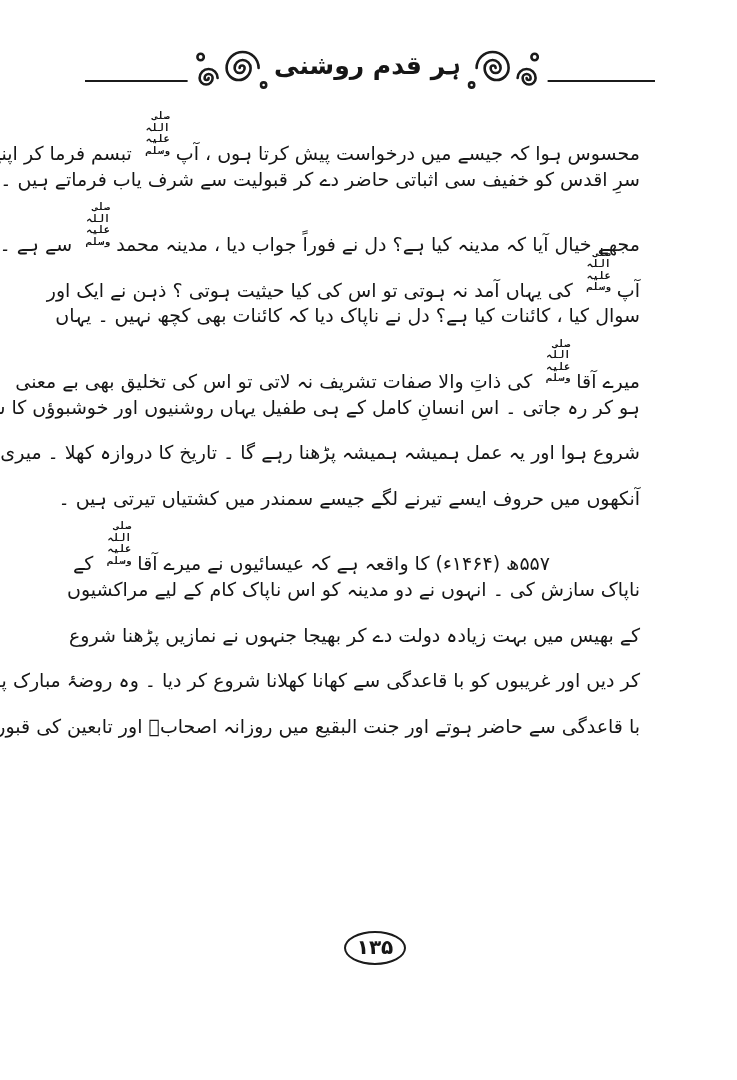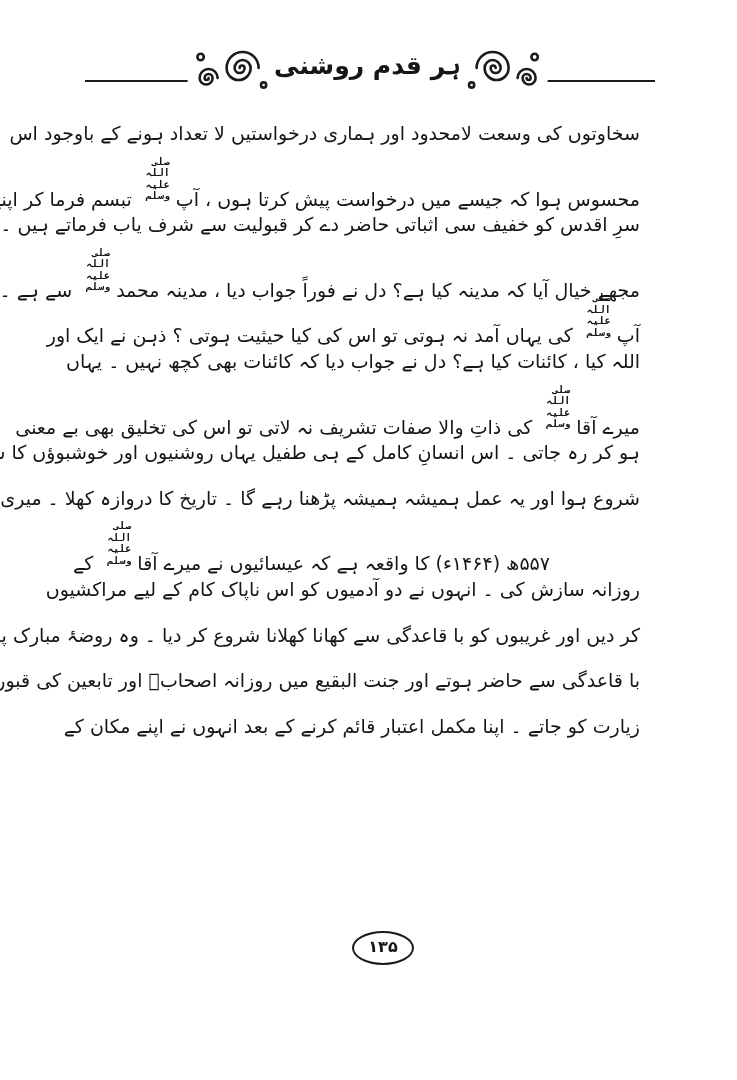--- a/index.html
+++ b/index.html
@@ -44,25 +44,25 @@
     display:inline-block;width:32px;
     font-size:10px;font-weight:bold;line-height:1.15;
     text-align:right;vertical-align:6px;
     white-space:normal;
     font-family:Liberation Mono, monospace;
   }
   .saw span{display:block;}
 
   
   .pagenum{
-    position:absolute;top:931px;left:352px;
+    position:absolute;top:931px;left:344px;
     width:58px;height:30px;
     border:2px solid #1b1b1b;border-radius:50%;
     text-align:center;line-height:28px;
-    font-size:16px;font-weight:bold;
+    font-size:20px;font-weight:bold;
     background:#fff;
   }
 </style>
 </head>
 <body>
 
 <div class="page">
 
   <div class="header">
     <div class="rule"></div>
@@ -81,33 +81,33 @@
         <path d="M66 24 A16 16 0 1 0 34 24 A12 12 0 1 0 58 24 A8 8 0 1 0 42 24 A5 5 0 1 0 52 24 A2.5 2.5 0 1 0 47 24"></path>
         <path d="M25 34 A9 9 0 1 0 7 34 A6.5 6.5 0 1 0 20 34 A4 4 0 1 0 12 34 A2 2 0 1 0 16 34"></path>
         <circle cx="8" cy="13" r="3.2"></circle>
         <circle cx="71" cy="41" r="2.6"></circle>
       </svg>
 
     </div>
   </div>
 
   <div class="textblock">
-      <div class="line">سخاوتوں کی وسعت لامحدود اور ہماری درخواستیں لا تعداد ہونے کے باوجود اس</div>
       <div class="line">محسوس ہوا کہ جیسے میں درخواست پیش کرتا ہوں ، آپ <span class="saw"><span>صلی اللہ</span><span>علیہ وسلم</span></span> تبسم فرما کر اپنے</div>
       <div class="line">سرِ اقدس کو خفیف سی اثباتی حاضر دے کر قبولیت سے شرف یاب فرماتے ہیں ۔</div>
       <div class="line">مجھے خیال آیا کہ مدینہ کیا ہے؟ دل نے فوراً جواب دیا ، مدینہ محمد <span class="saw"><span>صلی اللہ</span><span>علیہ وسلم</span></span> سے ہے ۔ اگر</div>
       <div class="line">آپ <span class="saw"><span>صلی اللہ</span><span>علیہ وسلم</span></span> کی یہاں آمد نہ ہوتی تو اس کی کیا حیثیت ہوتی ؟ ذہن نے ایک اور</div>
-      <div class="line">اللہ کیا ، کائنات کیا ہے؟ دل نے جواب دیا کہ کائنات بھی کچھ نہیں ۔ یہاں</div>
+      <div class="line">سوال کیا ، کائنات کیا ہے؟ دل نے ناپاک دیا کہ کائنات بھی کچھ نہیں ۔ یہاں</div>
       <div class="line">میرے آقا <span class="saw"><span>صلی اللہ</span><span>علیہ وسلم</span></span> کی ذاتِ والا صفات تشریف نہ لاتی تو اس کی تخلیق بھی بے معنی</div>
       <div class="line">ہو کر رہ جاتی ۔ اس انسانِ کامل کے ہی طفیل یہاں روشنیوں اور خوشبوؤں کا سفر</div>
       <div class="line">شروع ہوا اور یہ عمل ہمیشہ ہمیشہ پڑھنا رہے گا ۔ تاریخ کا دروازہ کھلا ۔ میری</div>
+      <div class="line">آنکھوں میں حروف ایسے تیرنے لگے جیسے سمندر میں کشتیاں تیرتی ہیں ۔</div>
       <div class="line indent">۵۵۷ھ (۱۴۶۴ء) کا واقعہ ہے کہ عیسائیوں نے میرے آقا <span class="saw"><span>صلی اللہ</span><span>علیہ وسلم</span></span> کے</div>
-      <div class="line">روزانہ سازش کی ۔ انہوں نے دو آدمیوں کو اس ناپاک کام کے لیے مراکشیوں</div>
+      <div class="line">ناپاک سازش کی ۔ انہوں نے دو مدینہ کو اس ناپاک کام کے لیے مراکشیوں</div>
+      <div class="line">کے بھیس میں بہت زیادہ دولت دے کر بھیجا جنہوں نے نمازیں پڑھنا شروع</div>
       <div class="line">کر دیں اور غریبوں کو با قاعدگی سے کھانا کھلانا شروع کر دیا ۔ وہ روضۂ مبارک پر</div>
       <div class="line">با قاعدگی سے حاضر ہوتے اور جنت البقیع میں روزانہ اصحابؓ اور تابعین کی قبور کی</div>
-      <div class="line">زیارت کو جاتے ۔ اپنا مکمل اعتبار قائم کرنے کے بعد انہوں نے اپنے مکان کے</div>
     </div>
 
   <div class="pagenum">
     <span>۱۳۵</span>
   </div>
 
 </div>
 
 </body></html>

